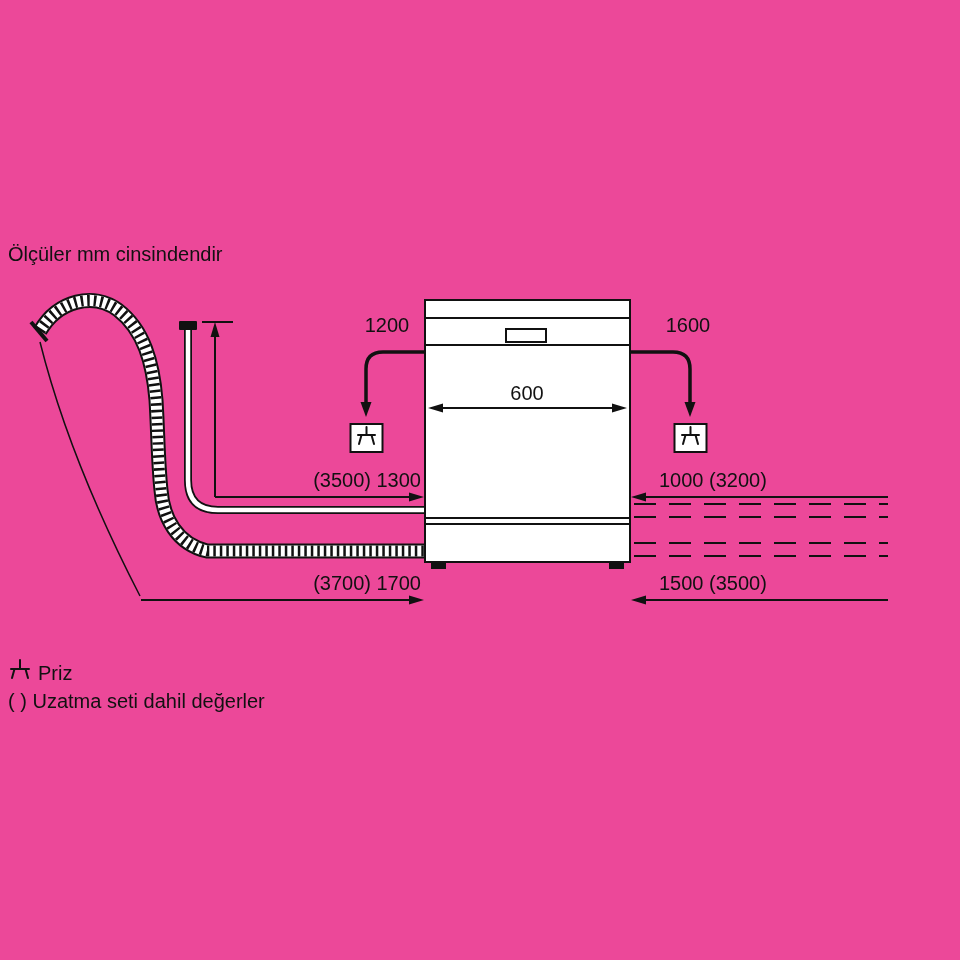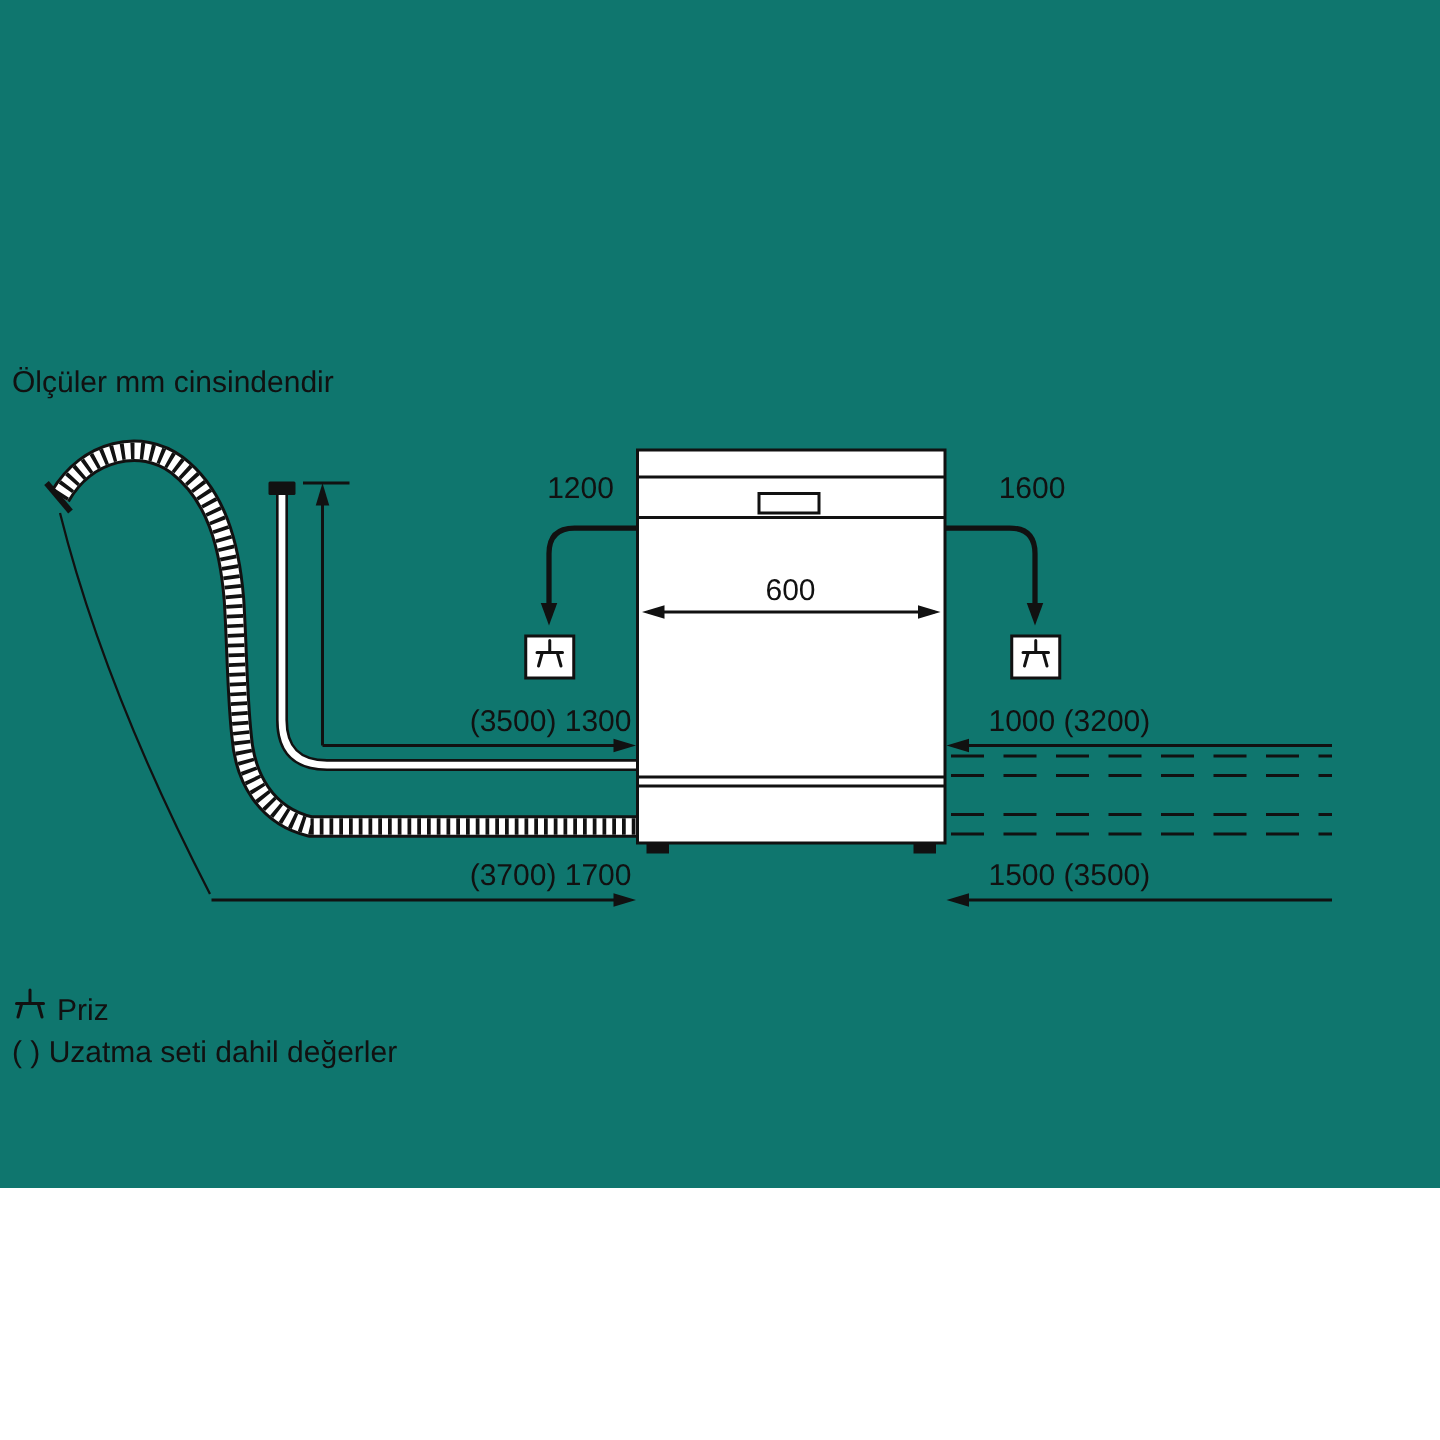--- a/index.html
+++ b/index.html
@@ -1,17 +1,17 @@
 <!DOCTYPE html>
 <html><head>
 <meta charset="utf-8">
 <style>
   html,body{margin:0;padding:0;background:#fff;}
   #canvas{
-    width:960px;height:792px;background:#0f766e;position:relative;
+    width:960px;height:960px;background:#ec4899;position:relative;
     font-family:"Liberation Sans","DejaVu Sans",sans-serif;
     text-decoration:underline;
   }
   svg{display:block;}
   .ln{stroke:#111;stroke-width:2;fill:none;}
   .thin{stroke:#111;stroke-width:1.5;fill:none;}
   .thick{stroke:#111;stroke-width:3.5;fill:none;}
   .fillw{fill:#fff;}
   .ah{fill:#111;stroke:none;}
   .txt{font-family:"Liberation Sans","DejaVu Sans",sans-serif;font-size:20px;fill:#111;}

